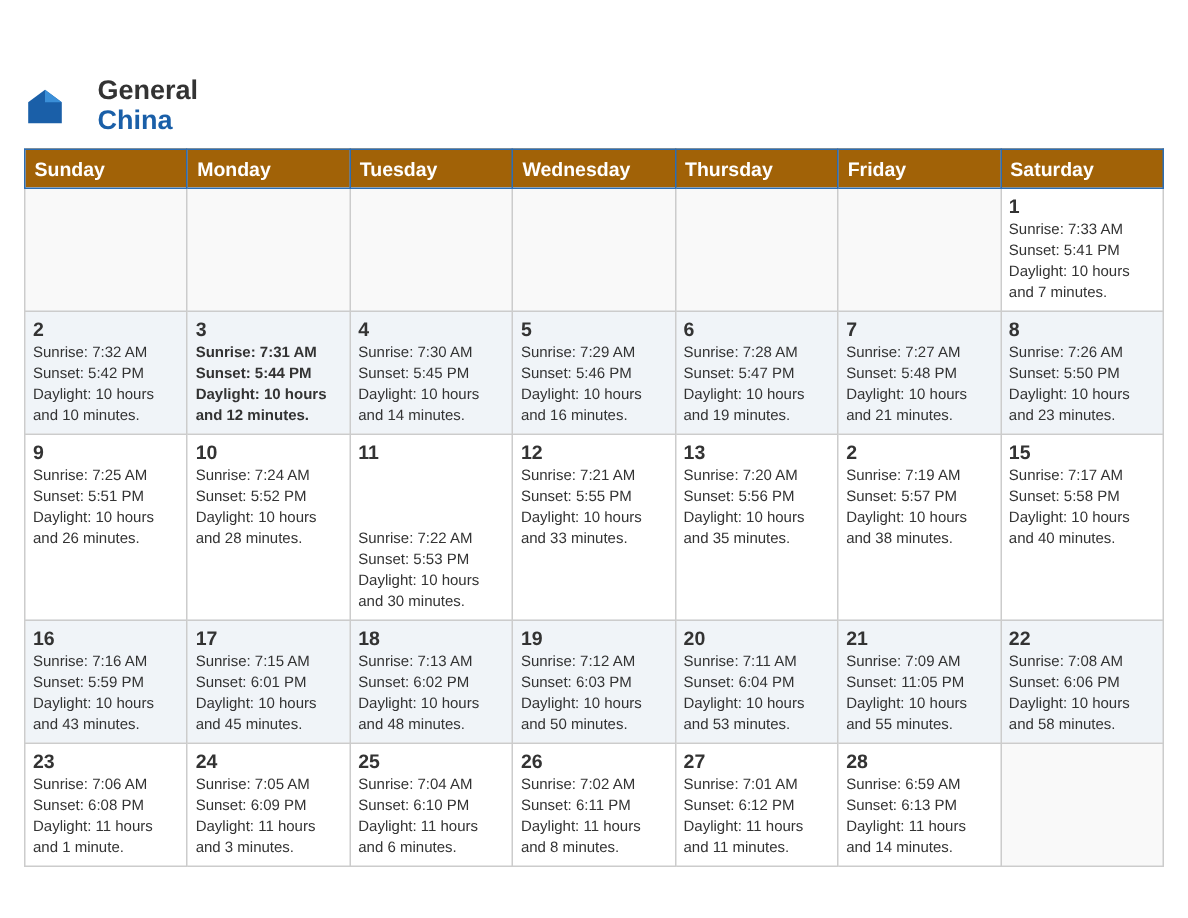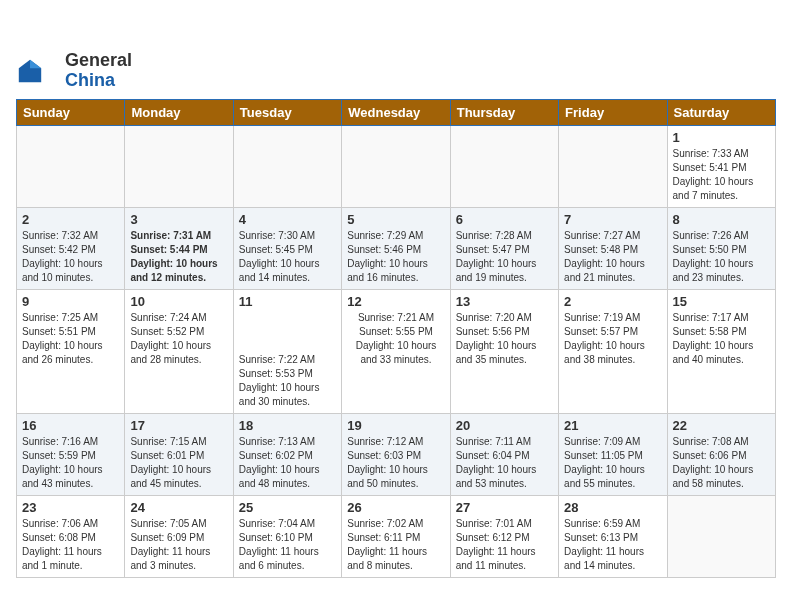--- a/index.html
+++ b/index.html
@@ -188,21 +188,21 @@
 Daylight: 10 hours and 28 minutes.</div>
         </td>
         <td>
           <span class="day-num">11</span>
           <div class="day-info" style="white-space: pre-wrap; margin-top: 44px;">Sunrise: 7:22 AM
 Sunset: 5:53 PM
 Daylight: 10 hours and 30 minutes.</div>
         </td>
         <td>
           <span class="day-num">12</span>
-          <div class="day-info" style="white-space: pre-wrap; text-align: center;">Sunrise: 7:21 AM
+          <div class="day-info" style="white-space: pre-wrap;">Sunrise: 7:21 AM
 Sunset: 5:55 PM
 Daylight: 10 hours and 33 minutes.</div>
         </td>
         <td>
           <span class="day-num">13</span>
           <div class="day-info" style="white-space: pre-wrap;">Sunrise: 7:20 AM
 Sunset: 5:56 PM
 Daylight: 10 hours and 35 minutes.</div>
         </td>
         <td>

